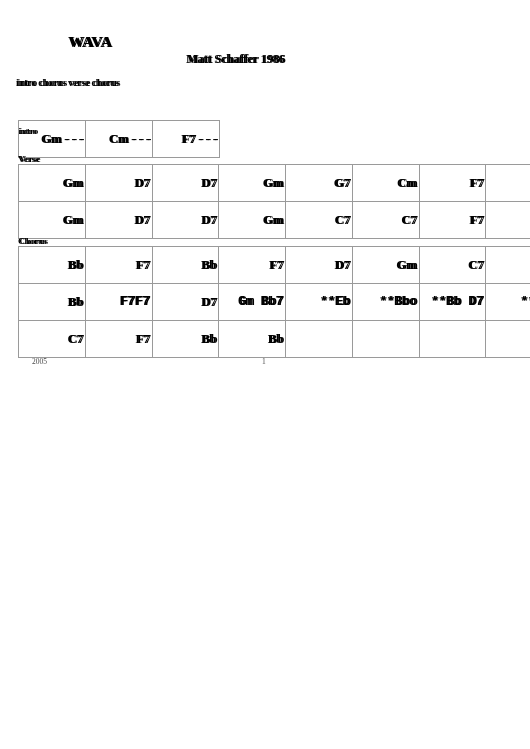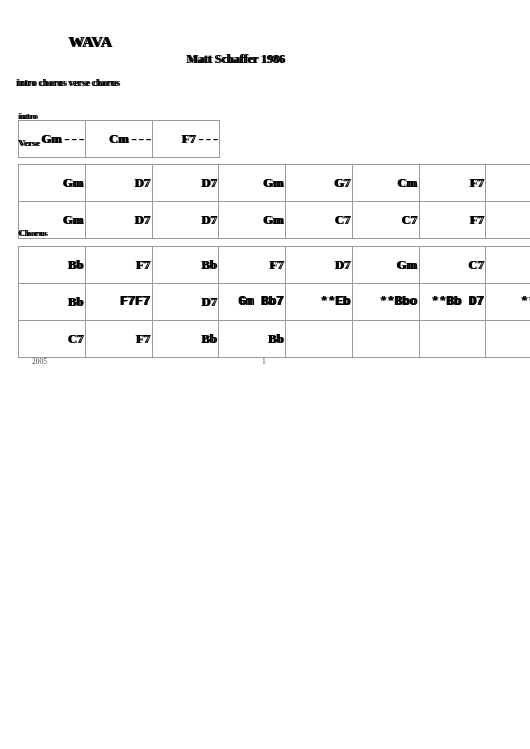--- a/index.html
+++ b/index.html
@@ -66,23 +66,23 @@
     font-weight: bold;
     text-align: center;
   }
 
   
   .sec-label {
     position: absolute;
     font-size: 9px;
     font-weight: bold;
   }
-  .sec-intro  { left: 18px; top: 111px; }
-  .sec-verse  { left: 18px; top: 138px; }
-  .sec-chorus { left: 18px; top: 228px; }
+  .sec-intro  { left: 18px; top: 126px; }
+  .sec-verse  { left: 18px; top: 154px; }
+  .sec-chorus { left: 18px; top: 236px; }
 
   
   table.grid {
     position: absolute;
     border-collapse: collapse;
     table-layout: fixed;
   }
   table.grid td {
     border: 1px solid #9a9a9a;
     text-align: right;

